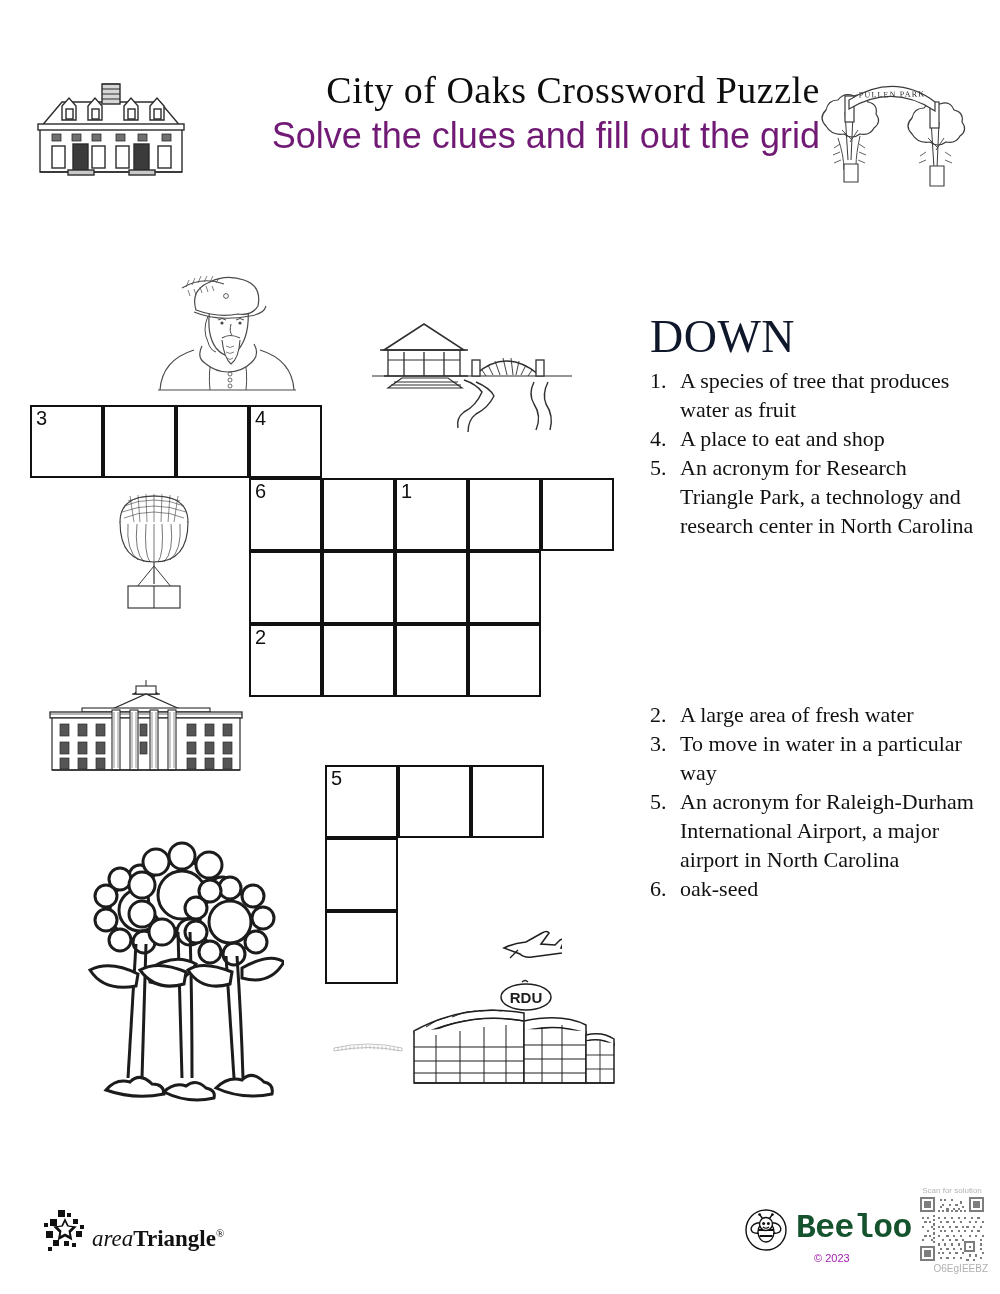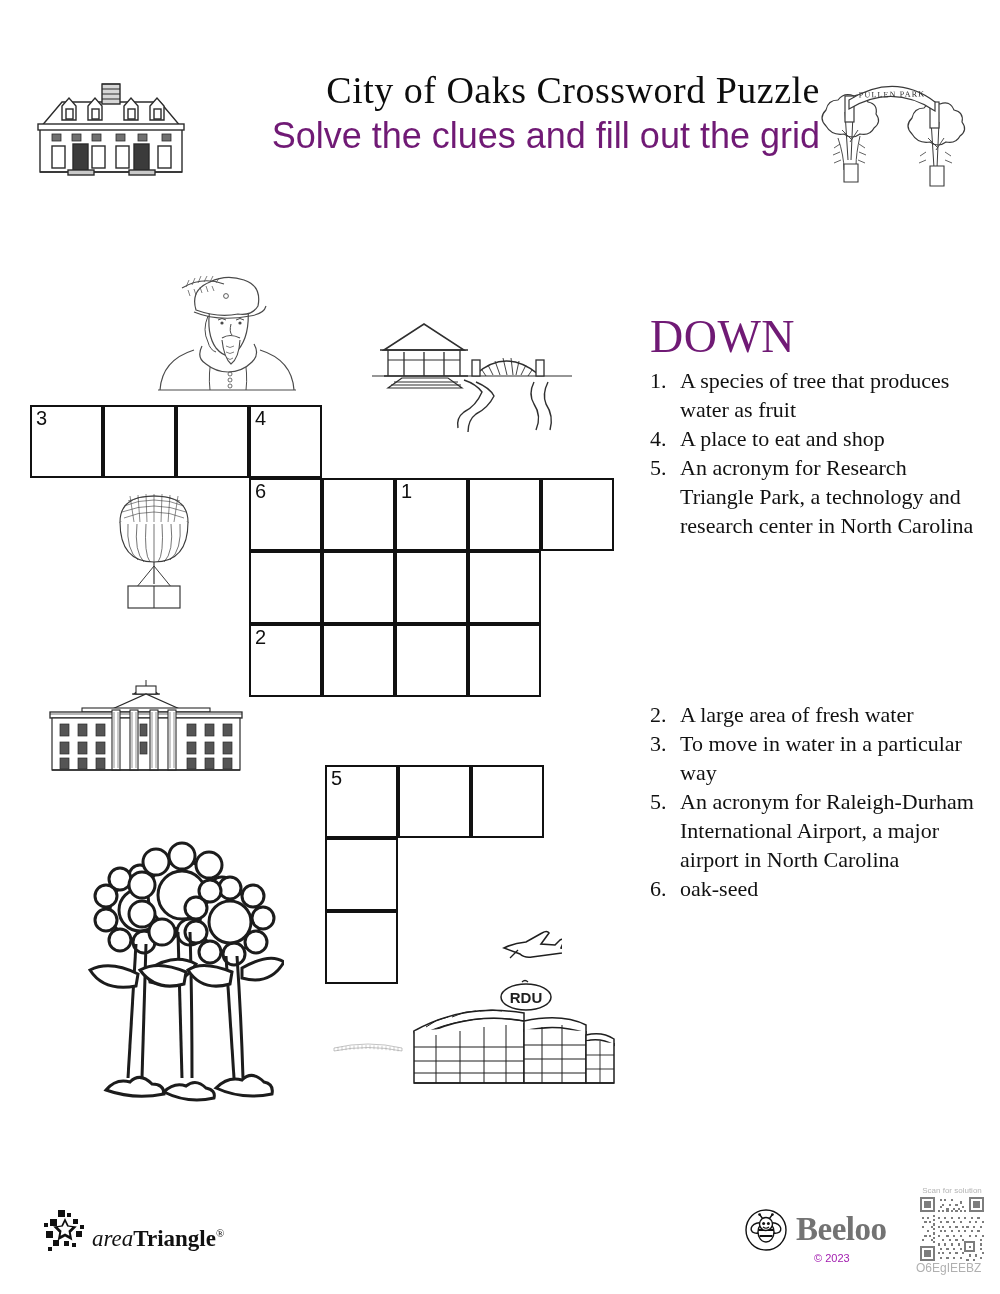--- a/index.html
+++ b/index.html
@@ -58,21 +58,21 @@
   }
 
   
   .clues { position:absolute; left:650px; width:330px; }
   #clues-down   { top:312px; }
   #clues-across { top:700px; }
   .clues h2 {
     margin:0 0 4px 0; padding:0;
     font-family:"Liberation Serif", serif;
     font-weight:normal; font-size:46px; line-height:50px;
-    letter-spacing:0.5px; color:#701a75;
+    letter-spacing:0.5px; color:#0f172a;
   }
   .clue-list { margin:0; padding:0; list-style:none; }
   .clue-item {
     position:relative; padding-left:30px;
     font-family:"Liberation Serif", serif;
     font-size:22px; line-height:29px; color:#111111;
   }
   .clue-num {
     position:absolute; left:0px; top:0px;
     font-family:"Liberation Serif", serif;
@@ -88,41 +88,41 @@
     color:#111111; white-space:nowrap;
   }
   #visit-raleigh .vr-text .vr-italic { font-style:italic; font-weight:normal; }
   #visit-raleigh .vr-text .vr-bold { font-weight:bold; }
   #visit-raleigh .vr-text .vr-reg { font-size:11px; vertical-align:super; }
 
   #beeloo { position:absolute; left:744px; top:1208px; width:160px; height:62px; }
   #beeloo .bee-badge { position:absolute; left:0; top:0; width:44px; height:44px; }
   #beeloo .bee-word {
     position:absolute; left:52px; top:2px;
-    font-family:Liberation Serif, serif;
+    font-family:Liberation Mono, monospace;
     font-weight:bold; font-size:33px; line-height:38px;
-    letter-spacing:-0.5px; color:#737373;
+    letter-spacing:-0.5px; color:#14532d;
   }
   #beeloo .bee-copy {
     position:absolute; left:70px; top:42px;
     font-family:"Liberation Sans", sans-serif;
     font-size:11px; line-height:16px; color:#a21caf;
   }
 
   #qr-block { position:absolute; left:902px; top:1186px; width:72px; height:92px;margin-left:14px; }
   #qr-block .qr-cap {
     position:absolute; left:0; top:0; width:72px;
     font-family:"Liberation Sans", sans-serif;
     font-size:8px; line-height:10px; color:#b4b4b4; text-align:center;
   }
   #qr-block .qr-img { position:absolute; left:4px; top:11px; width:64px; height:64px; }
   #qr-block .qr-code {
     position:absolute; left:0; top:77px; width:72px;
     font-family:"Liberation Sans", sans-serif;
-    font-size:12px; line-height:11px; color:#b0b0b0; text-align:left;
+    font-size:10px; line-height:11px; color:#b0b0b0; text-align:right;
   }
 </style>
 </head>
 <body>
 
 <div class="page">
 
   <div class="title-block">
     <div class="title-main">City of Oaks Crossword Puzzle</div>
     <div class="title-sub">Solve the clues and fill out the grid</div>

